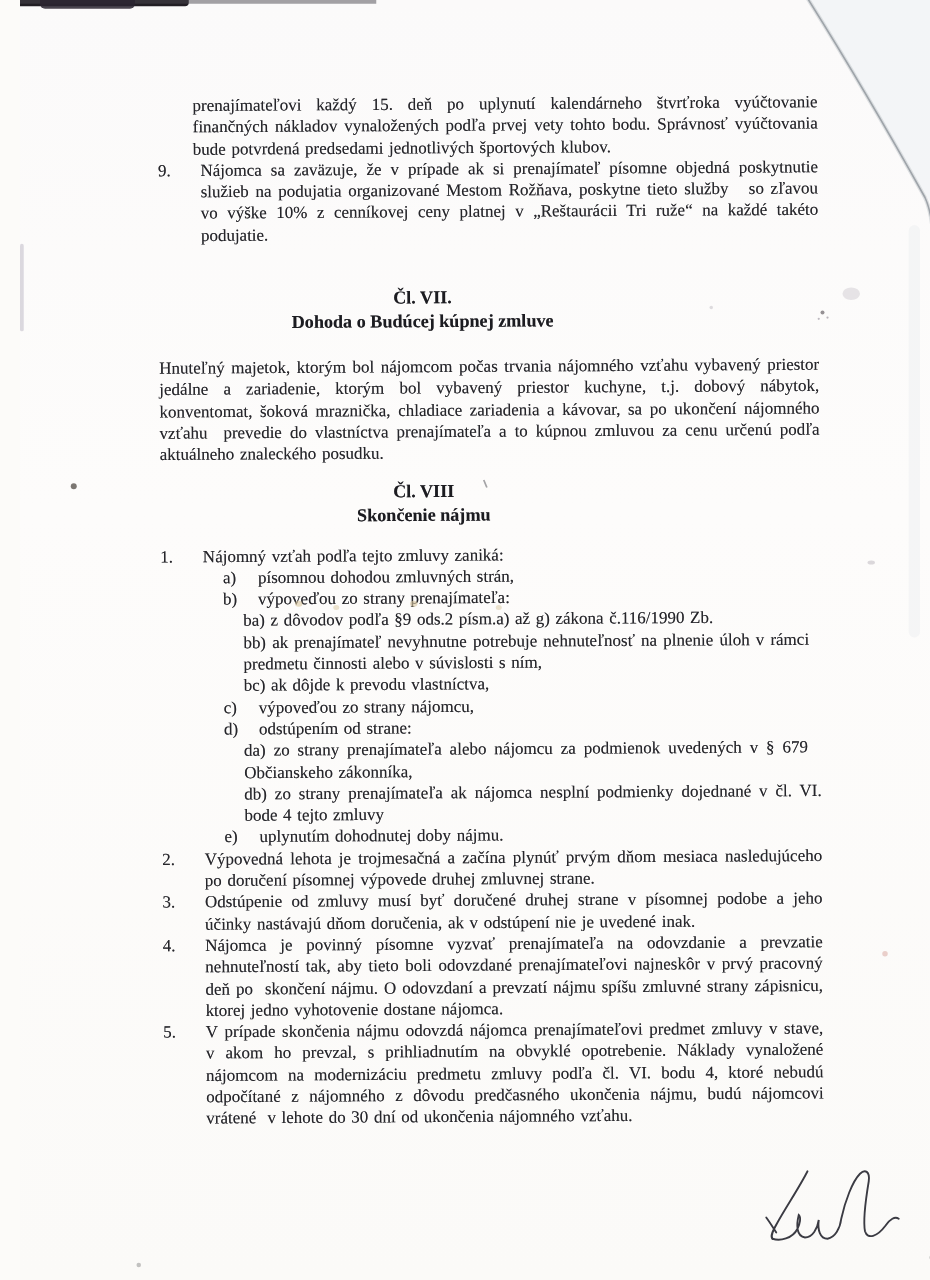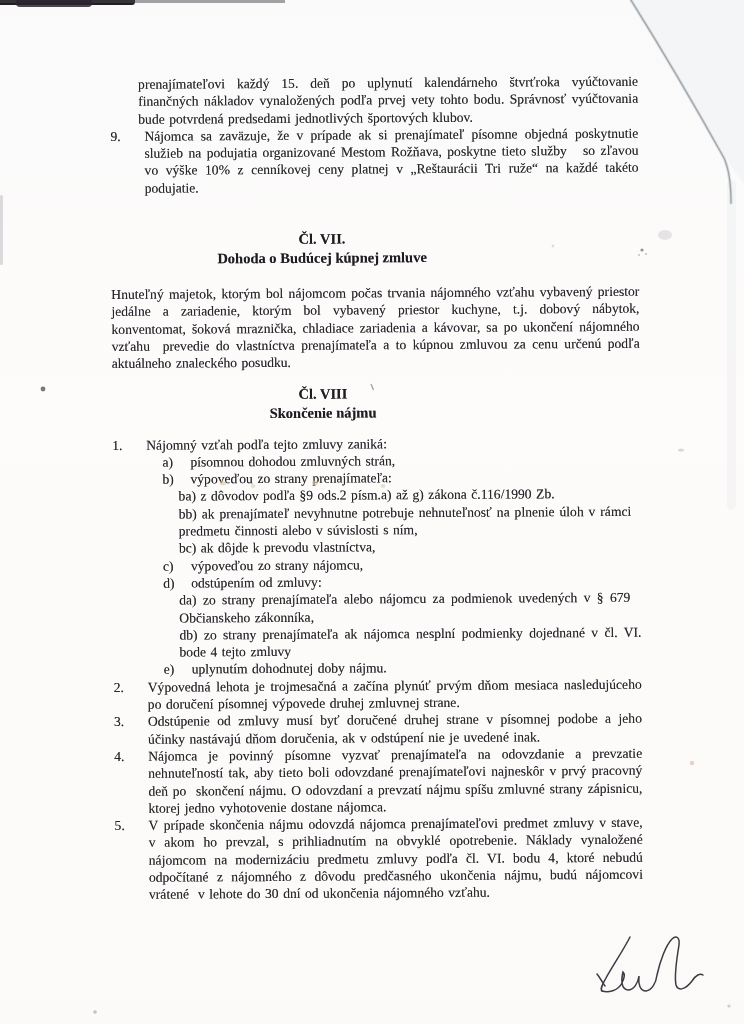--- a/index.html
+++ b/index.html
@@ -2,21 +2,21 @@
 <html style="--paper: #fcfbf9; --ink: #26262b; --heading-ink: #1c1c21; --crease-color: #9aa0a6; --signature-ink: #3b3b43; --artifact-dark: #221e24; --speck-beige: #d9c7a0;"><head>
 <meta charset="utf-8">
 <style>
   html,body{margin:0;padding:0;}
   body{
     width:744px;height:1024px;position:relative;overflow:hidden;
     background:var(--paper,#fcfbf9);
     font-family:"Liberation Serif","DejaVu Serif",serif;
   }
   .page{position:absolute;inset:0;background:
-    linear-gradient(180deg, #fbfafa 0%, #fdfcfb 40%, #fbfaf8 100%);}
+    linear-gradient(180deg, #fbfafa 0%, #fdfcfb 40%, #fbfaf8 100%); margin-left: 16px;}
   
   .doc{
     position:absolute;left:110px;top:76px;width:528px;
     transform:rotate(-0.35deg);transform-origin:0 0;
     color:var(--ink,#26262b);
     font-size:13.6px;line-height:17.3px;
     text-align:justify;word-spacing:0.08em;
     text-shadow:0 0 0.5px rgba(40,40,45,0.55);
   }
   .b-cont{padding-left:28px;}
@@ -61,21 +61,21 @@
         <div>Čl. VIII</div>
         <div>Skončenie nájmu</div>
       </div>
       <div class="b-item"><span class="marker">1.</span><span>Nájomný vzťah podľa tejto zmluvy zaniká:</span></div>
       <div class="b-sub"><span class="marker">a)</span><span>písomnou dohodou zmluvných strán,</span></div>
       <div class="b-sub"><span class="marker">b)</span><span>výpoveďou zo strany prenajímateľa:</span></div>
       <div class="b-subsub"><span>ba) z dôvodov podľa §9 ods.2 písm.a) až g) zákona č.116/1990 Zb.</span></div>
       <div class="b-subsub"><span>bb) ak prenajímateľ nevyhnutne potrebuje nehnuteľnosť na plnenie úloh v&nbsp;rámci&nbsp;&nbsp; predmetu činnosti alebo v&nbsp;súvislosti s&nbsp;ním,</span></div>
       <div class="b-subsub"><span>bc) ak dôjde k prevodu vlastníctva,</span></div>
       <div class="b-sub"><span class="marker">c)</span><span>výpoveďou zo strany nájomcu,</span></div>
-      <div class="b-sub"><span class="marker">d)</span><span>odstúpením od zmluvy:</span></div>
+      <div class="b-sub"><span class="marker">d)</span><span>odstúpením od strane:</span></div>
       <div class="b-subsub"><span>da) zo strany prenajímateľa alebo nájomcu za podmienok uvedených v §&nbsp;679&nbsp;&nbsp; Občianskeho zákonníka,</span></div>
       <div class="b-subsub"><span>db) zo strany prenajímateľa ak nájomca nesplní podmienky dojednané v čl. VI. bode 4 tejto zmluvy</span></div>
       <div class="b-sub"><span class="marker">e)</span><span>uplynutím dohodnutej doby nájmu.</span></div>
       <div class="b-item"><span class="marker">2.</span><span>Výpovedná lehota je trojmesačná a&nbsp;začína plynúť prvým dňom mesiaca nasledujúceho po doručení písomnej výpovede druhej zmluvnej strane.</span></div>
       <div class="b-item"><span class="marker">3.</span><span>Odstúpenie od zmluvy musí byť doručené druhej strane v&nbsp;písomnej podobe a&nbsp;jeho účinky nastávajú dňom doručenia, ak v&nbsp;odstúpení nie je uvedené inak.</span></div>
       <div class="b-item"><span class="marker">4.</span><span>Nájomca je povinný písomne vyzvať prenajímateľa na odovzdanie a&nbsp;prevzatie nehnuteľností tak, aby tieto boli odovzdané prenajímateľovi najneskôr v&nbsp;prvý pracovný deň po&nbsp; skončení nájmu. O&nbsp;odovzdaní a&nbsp;prevzatí nájmu spíšu zmluvné strany zápisnicu, ktorej jedno vyhotovenie dostane nájomca.</span></div>
       <div class="b-item"><span class="marker">5.</span><span>V&nbsp;prípade skončenia nájmu odovzdá nájomca prenajímateľovi predmet zmluvy v&nbsp;stave, v&nbsp;akom ho prevzal, s&nbsp;prihliadnutím na obvyklé opotrebenie. Náklady vynaložené nájomcom na modernizáciu predmetu zmluvy podľa čl. VI. bodu 4, ktoré nebudú odpočítané z&nbsp;nájomného z&nbsp;dôvodu predčasného ukončenia nájmu, budú nájomcovi vrátené&nbsp; v&nbsp;lehote do 30 dní od ukončenia nájomného vzťahu.</span></div>
     </div>
 
   <div class="artifact edge-bar"></div>

